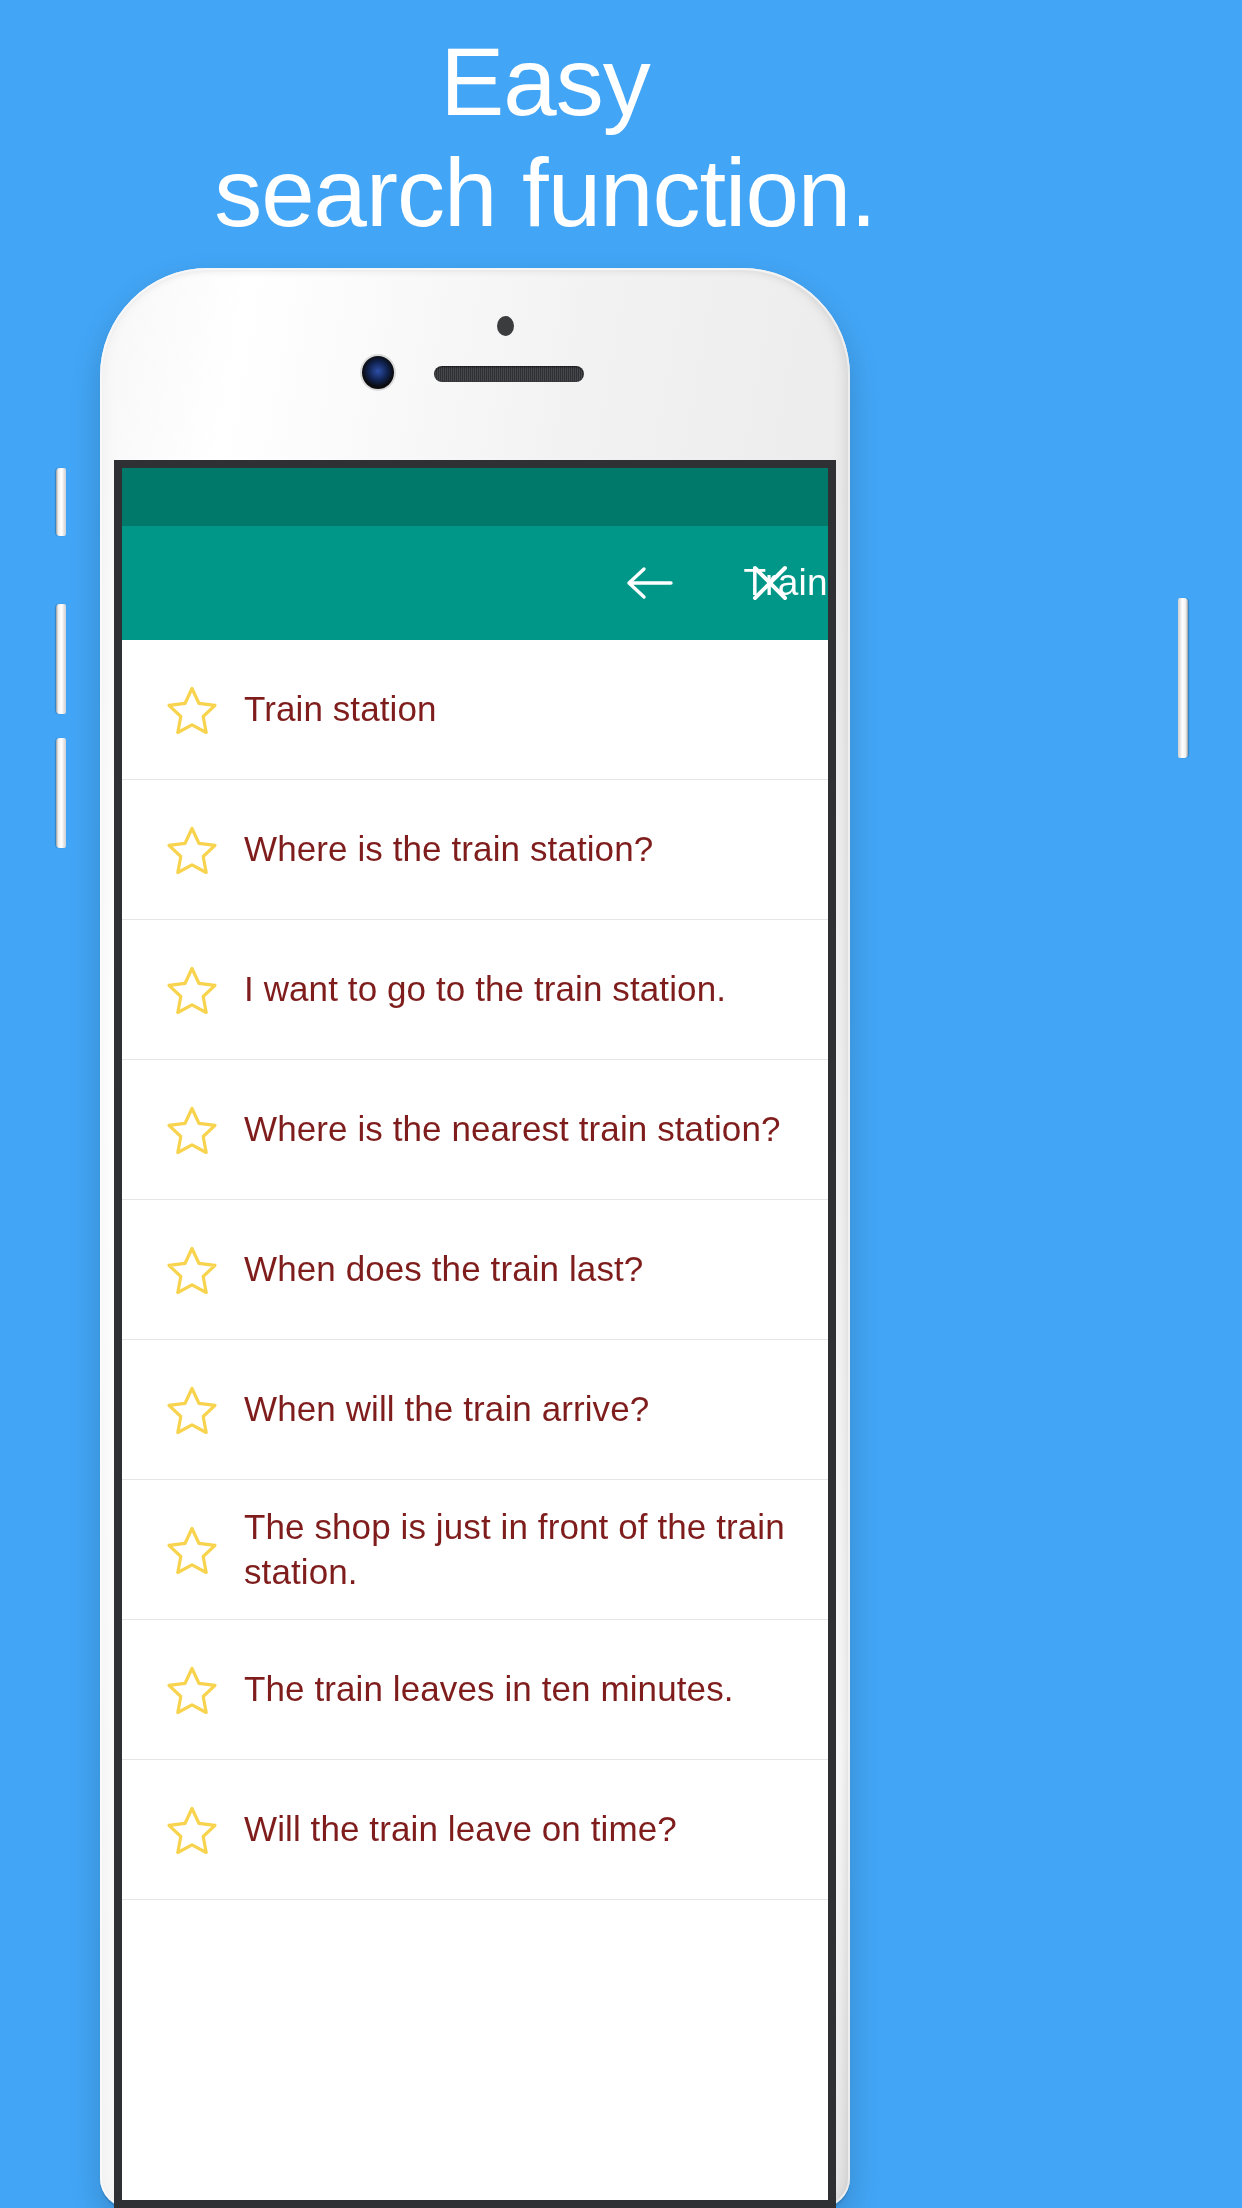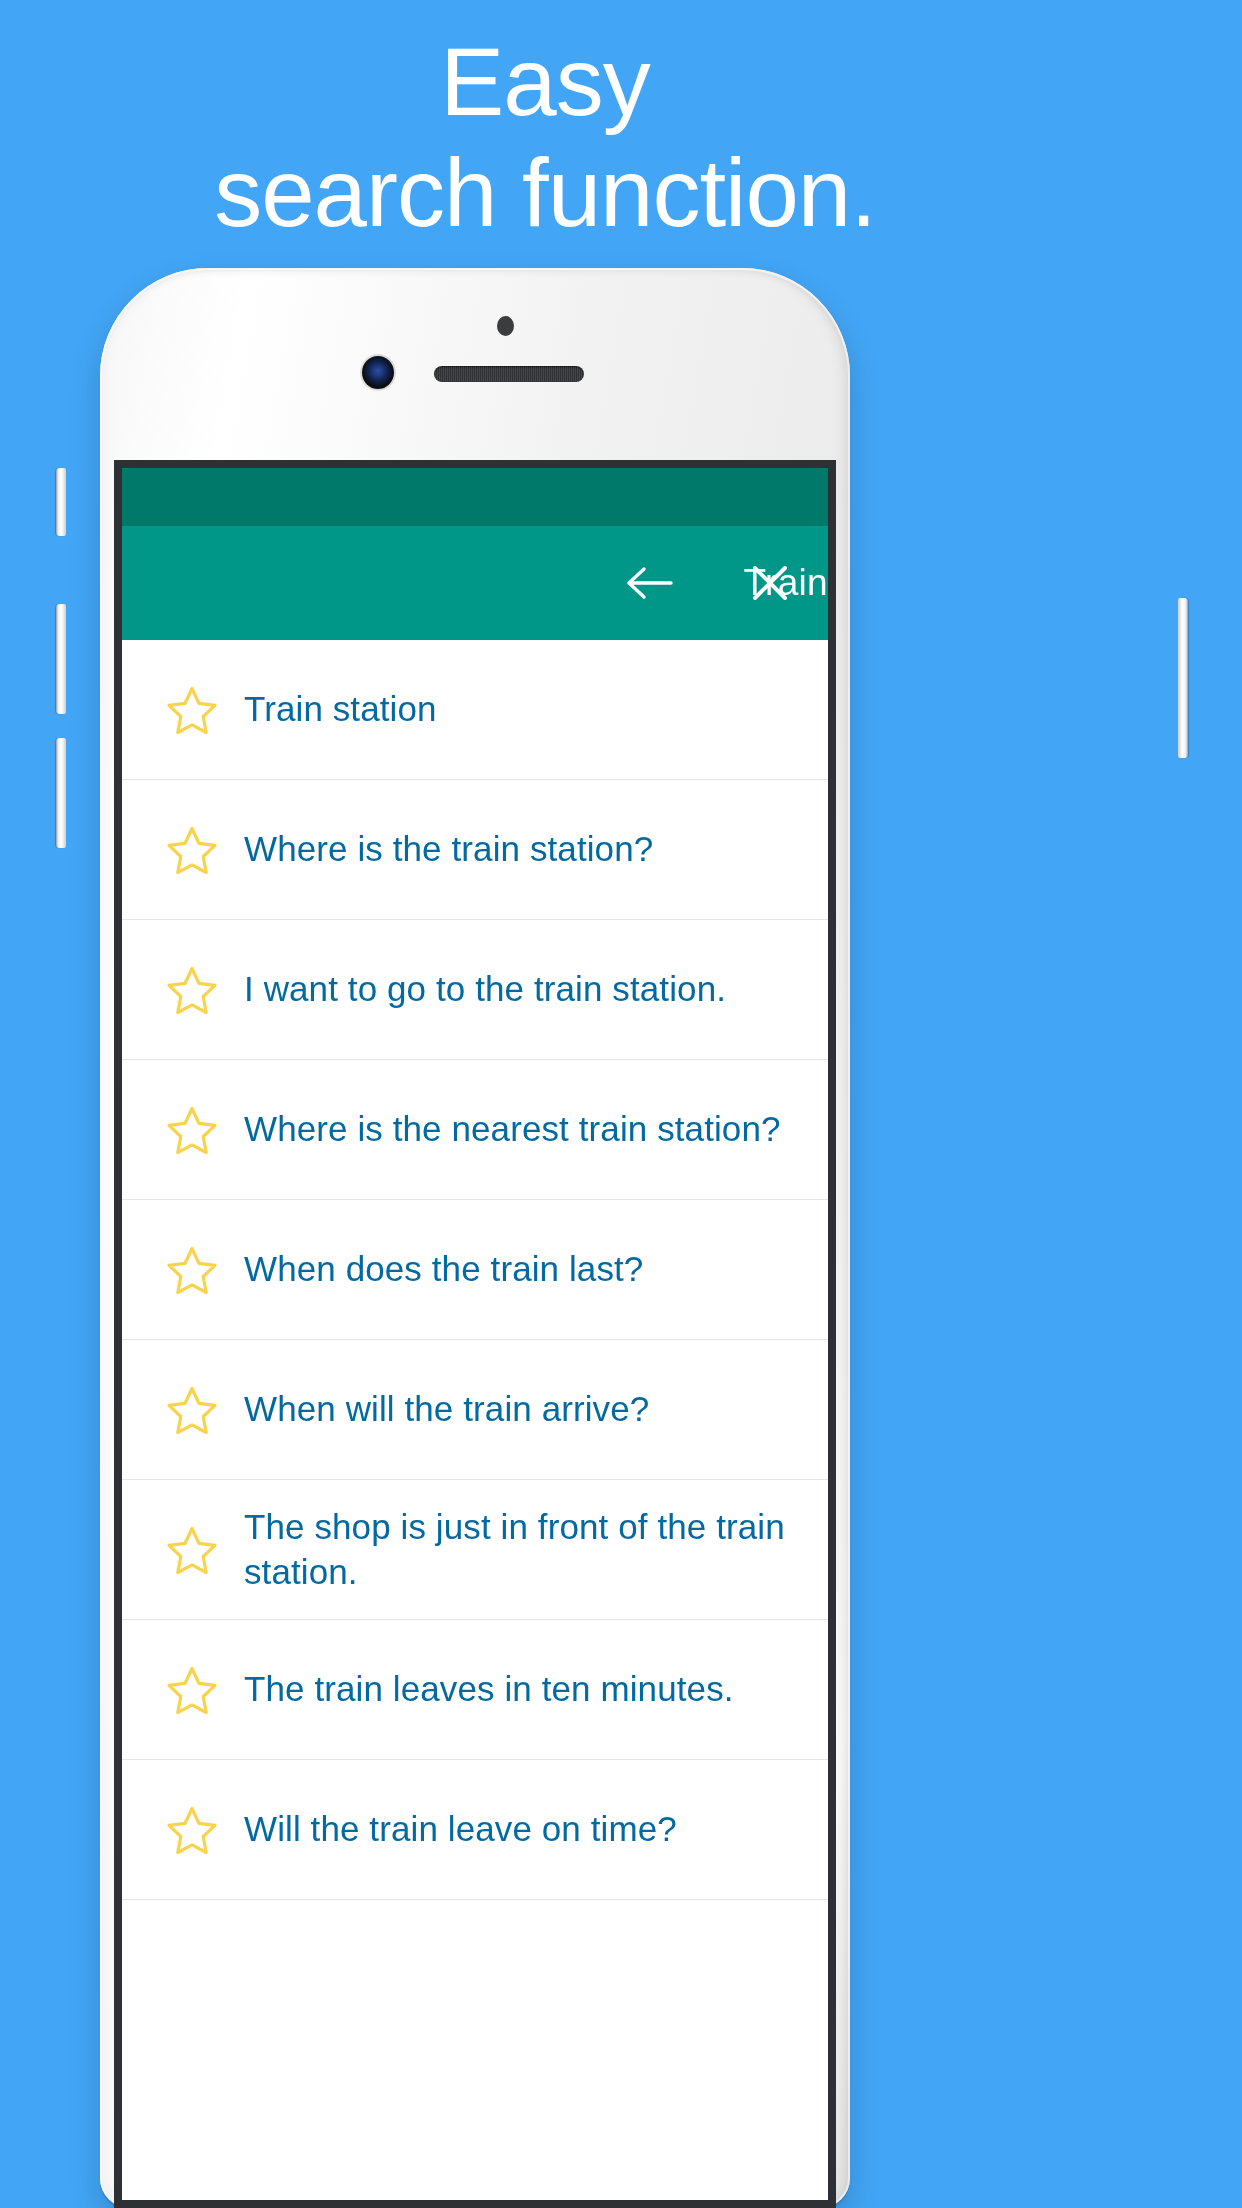--- a/index.html
+++ b/index.html
@@ -185,21 +185,21 @@
   }
   .row .star {
     flex:0 0 auto;
     width:72px;
     display:flex;
     align-items:center;
     justify-content:center;
   }
   .row .star svg { display:block; }
   .row .label {
-    color:#0369a1;
+    color:#7f1d1d;
     font-size:35px;
     line-height:1.28;
     font-weight:400;
     padding-left:16px;
     padding-right:8px;
     letter-spacing:0.1px;
   }
 </style>
 </head>
 <body>

